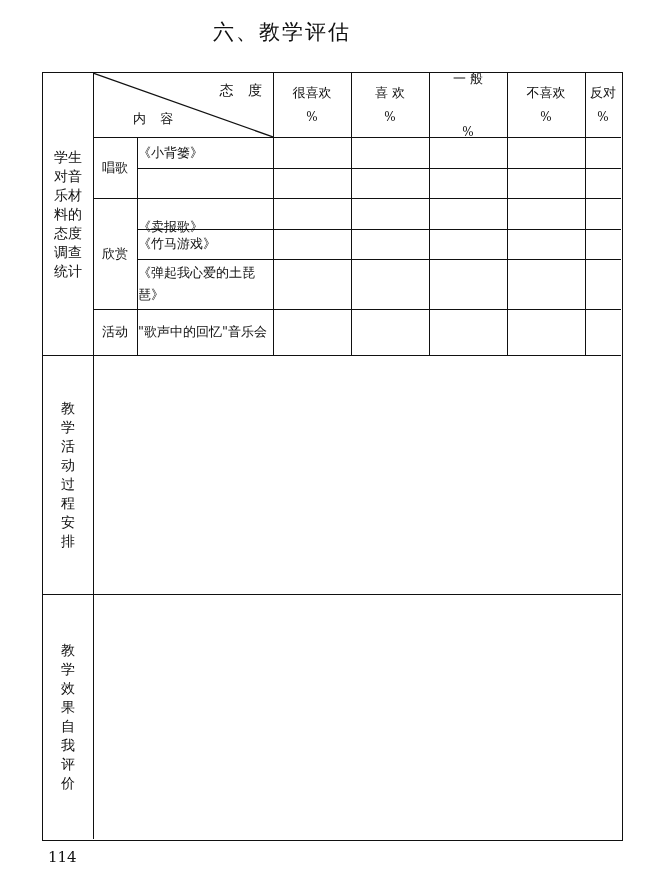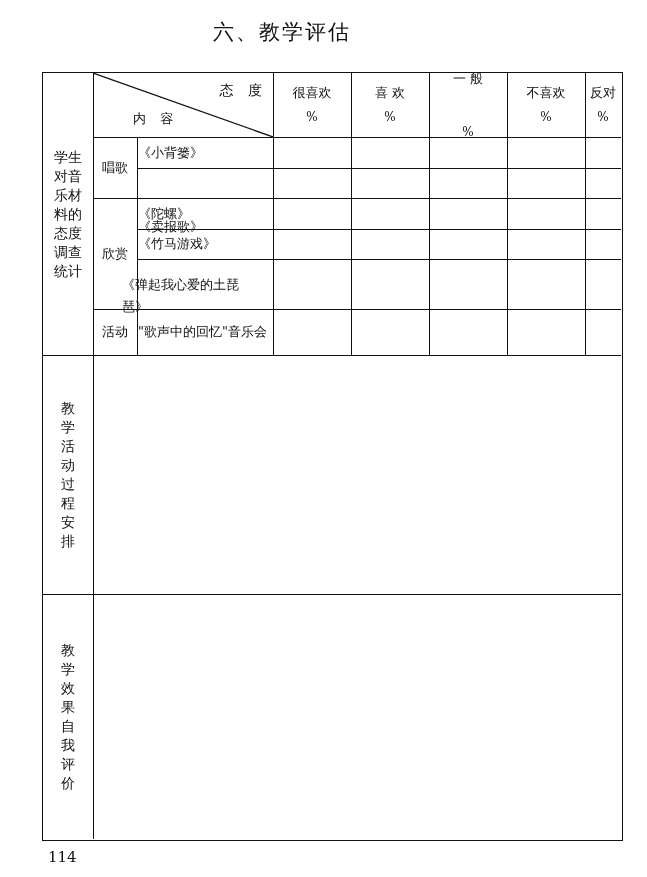--- a/index.html
+++ b/index.html
@@ -223,27 +223,24 @@
   <div class="cat" style="left:50px; top:236px; width:44px; height:46px;">
     <span>活动</span>
   </div>
 
   <div class="item" style="left:94px; top:64px; width:136px; height:31px;">
     <span>《小背篓》</span>
   </div>
   <div class="item" style="left:94px; top:95px; width:136px; height:30px;margin-top:44px;">
     <span>《卖报歌》</span>
   </div>
-  <div class="item" style="left:94px; top:125px; width:136px; height:31px;">
-    <span>《陀螺》</span>
-  </div>
   <div class="item" style="left:94px; top:156px; width:136px; height:30px;">
     <span>《竹马游戏》</span>
   </div>
-  <div class="item two-line" style="left:78px; top:186px; width:136px; height:50px;margin-top:12px;">
+  <div class="item two-line" style="left:94px; top:186px; width:136px; height:50px;">
     <span>《弹起我心爱的土琵琶》</span>
   </div>
   <div class="item two-line" style="left:94px; top:236px; width:136px; height:46px;">
     <span>"歌声中的回忆"音乐会</span>
   </div>
 
   <div class="datacell" style="left:230px; top:64px; width:78px; height:31px;"></div>
   <div class="datacell" style="left:308px; top:64px; width:78px; height:31px;"></div>
   <div class="datacell" style="left:386px; top:64px; width:78px; height:31px;"></div>
   <div class="datacell" style="left:464px; top:64px; width:78px; height:31px;"></div>

